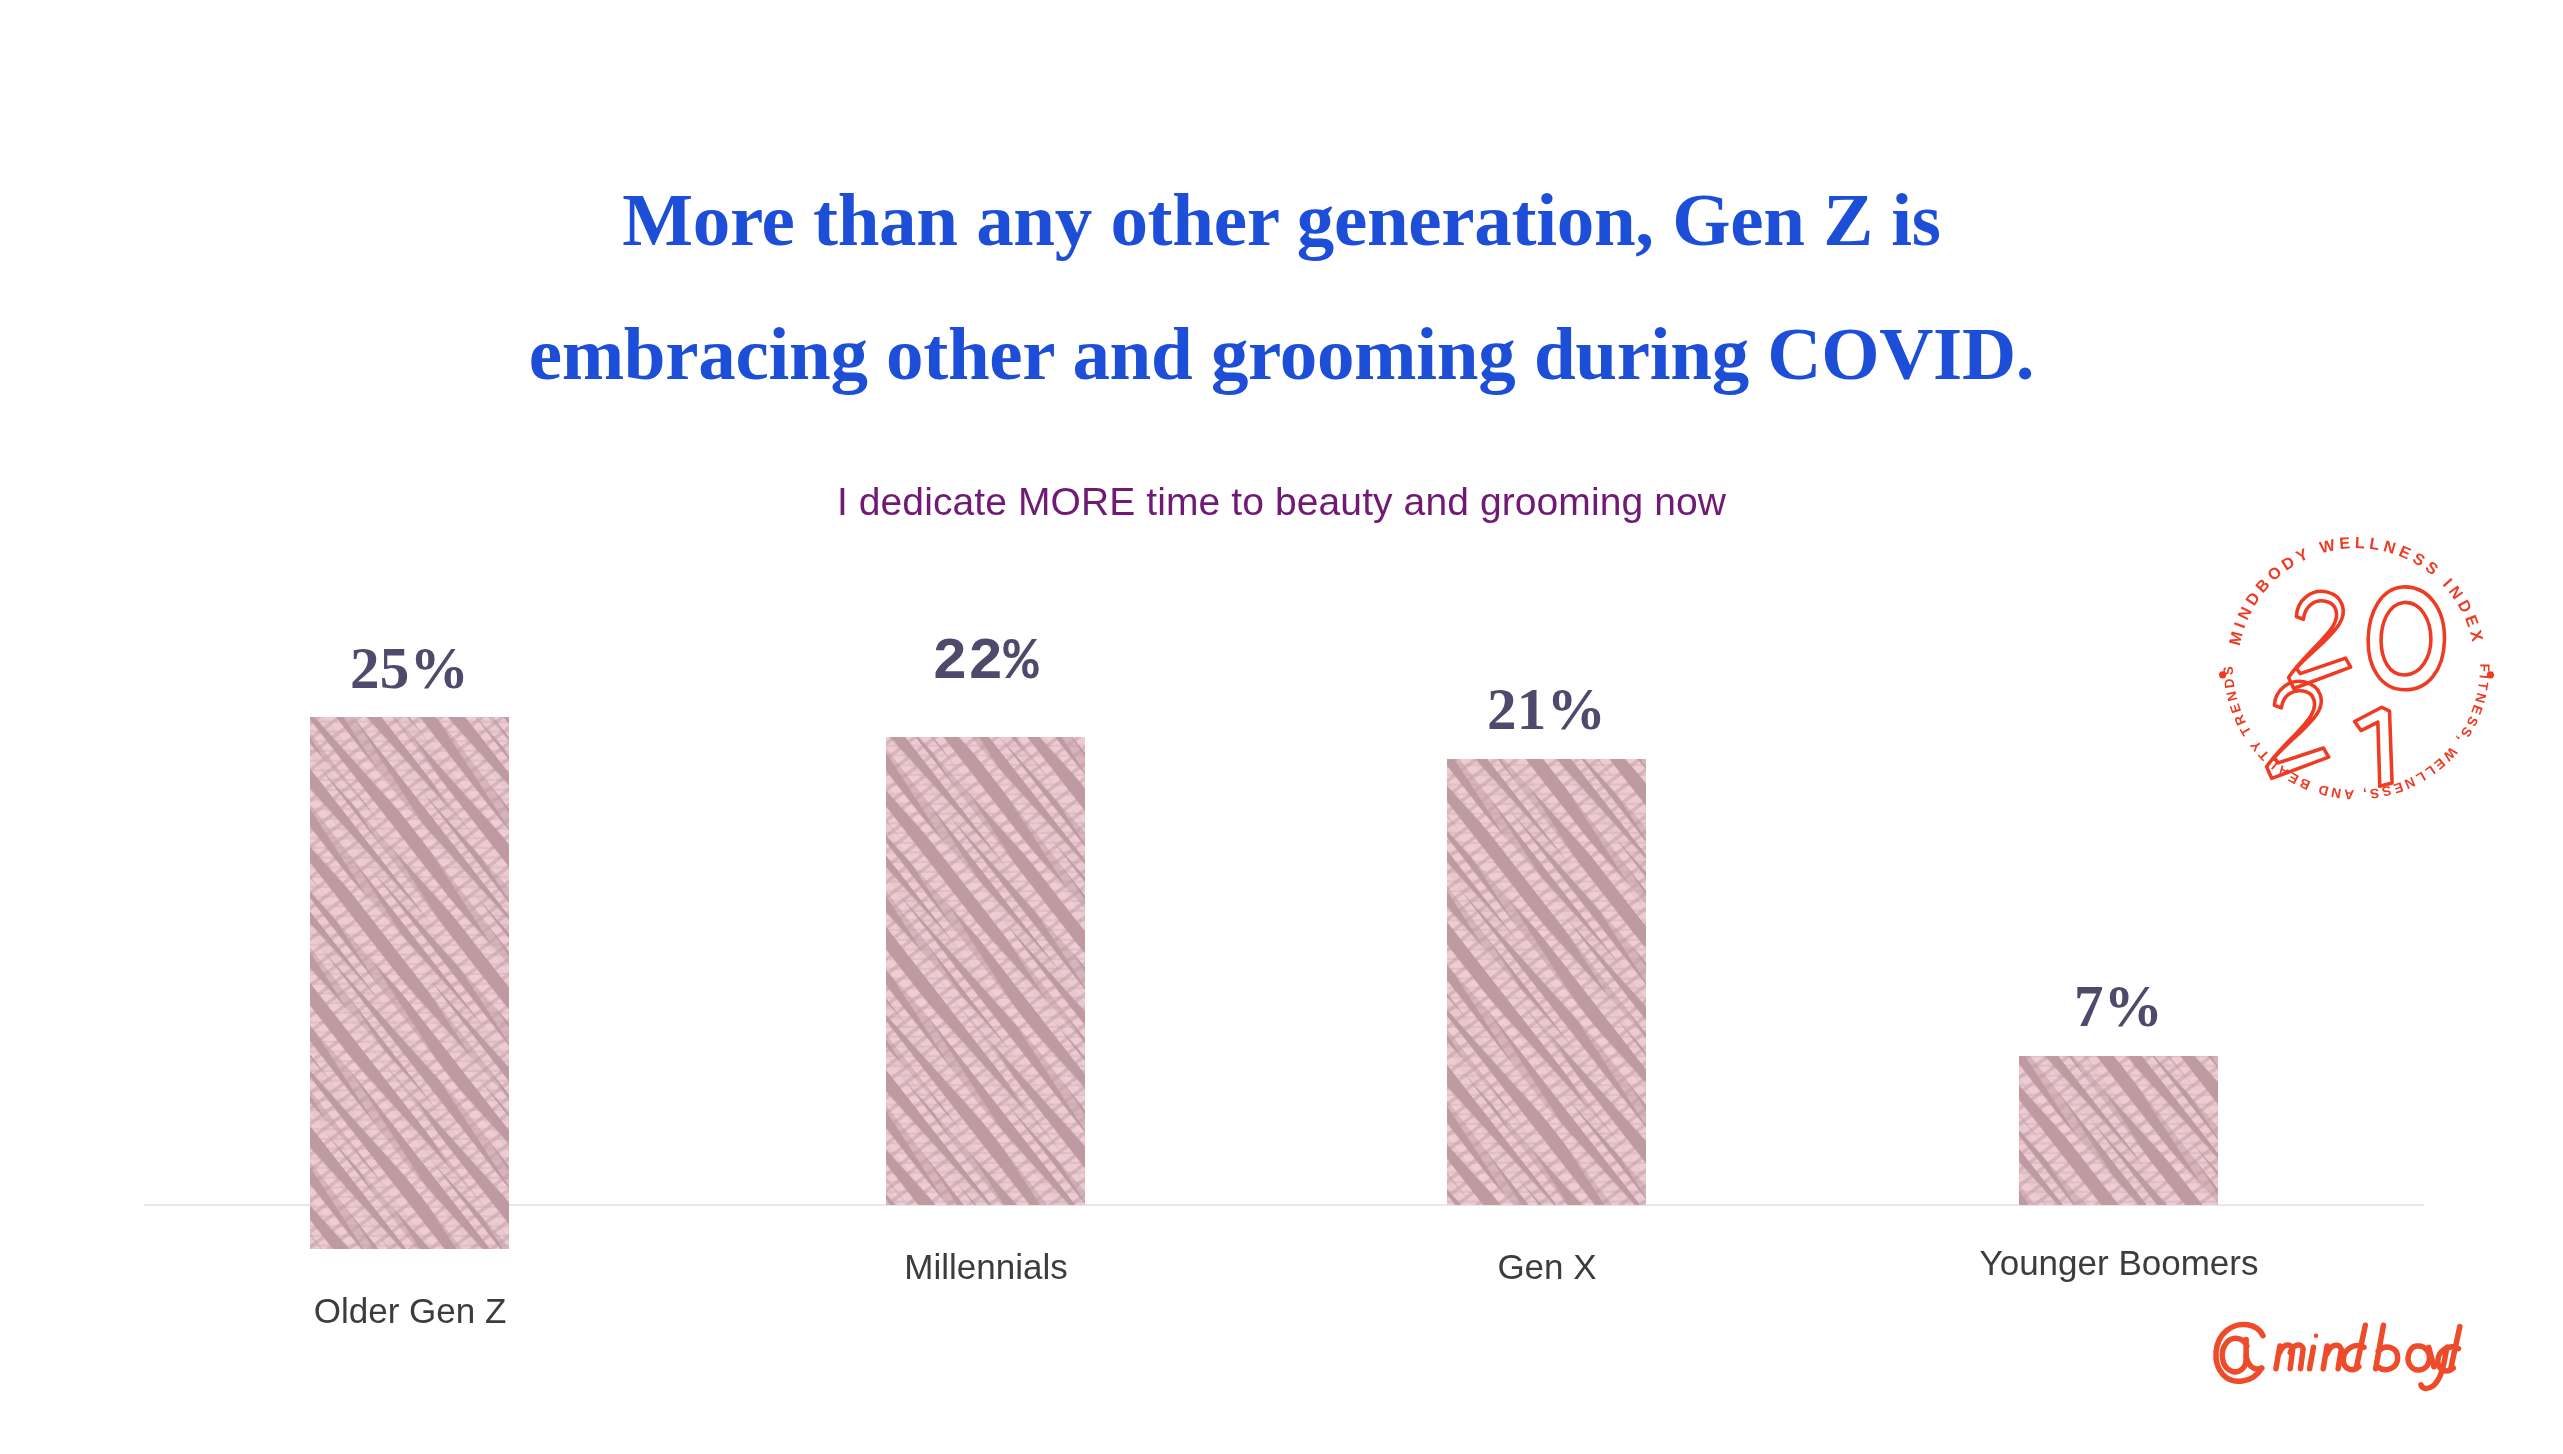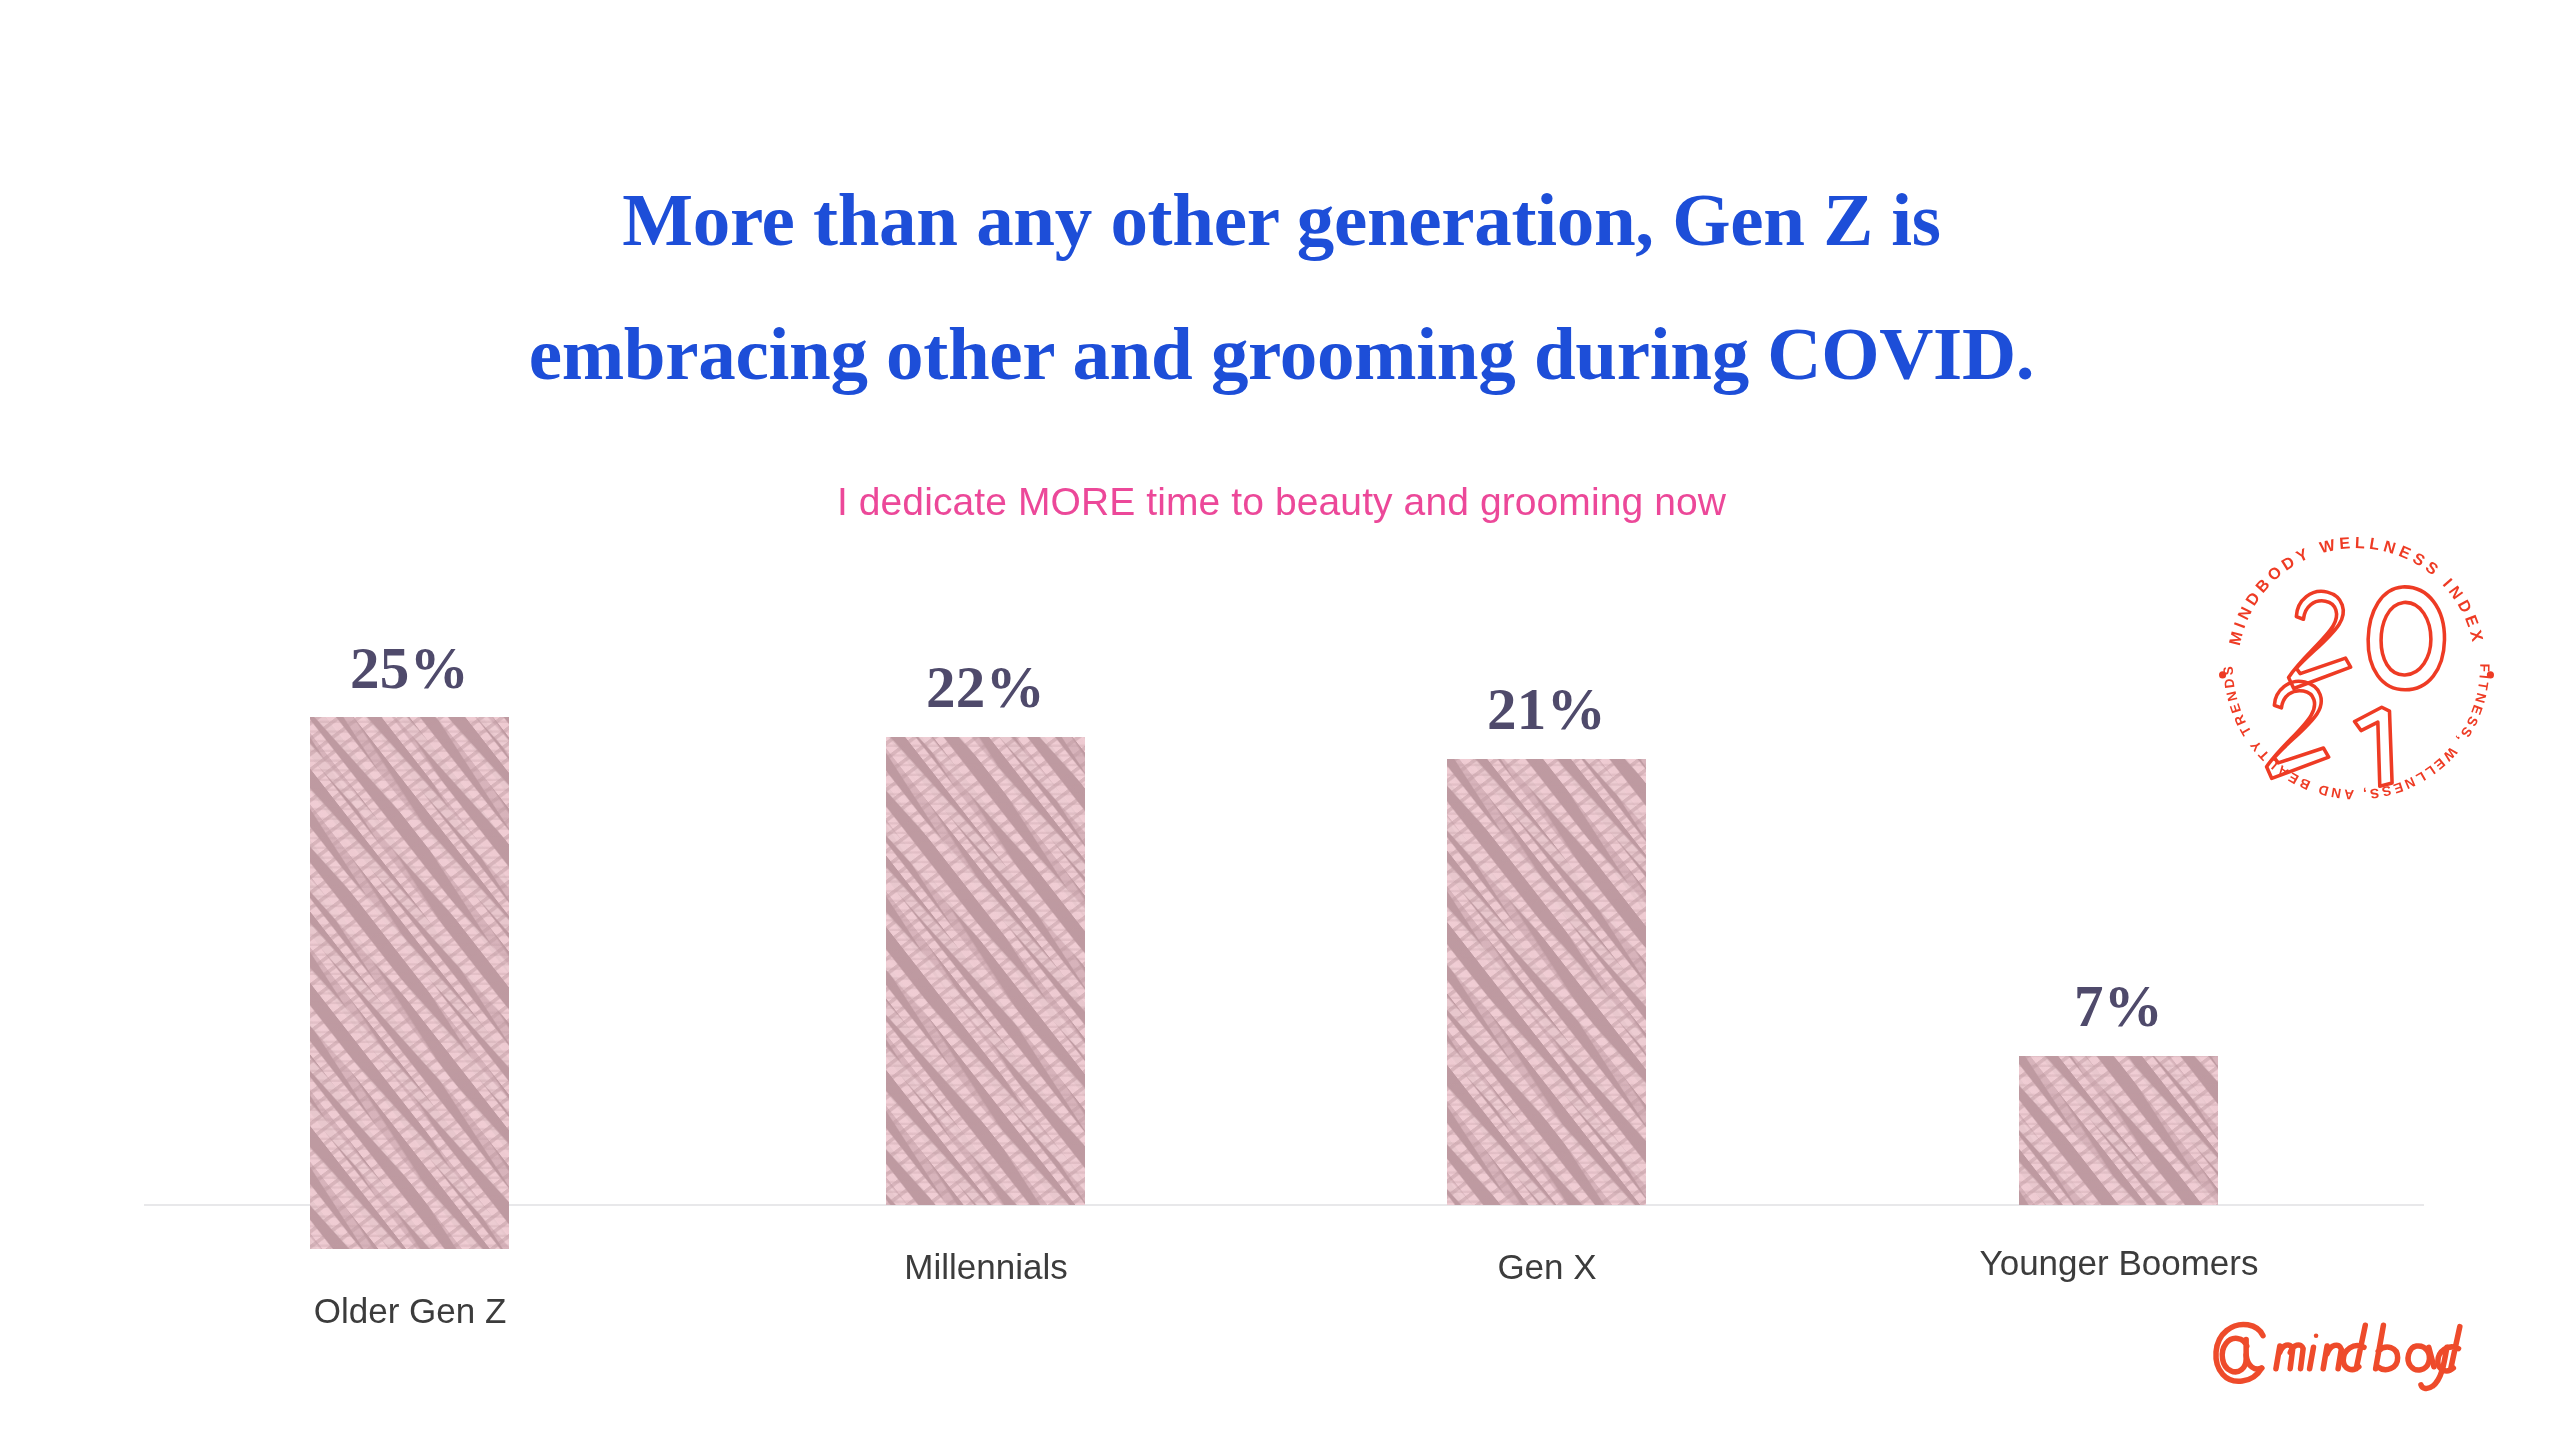--- a/index.html
+++ b/index.html
@@ -36,21 +36,21 @@
 
   
   .subtitle {
     position: absolute;
     left: 0;
     top: 480px;
     width: 2563px;
     text-align: center;
     font-family: "Liberation Sans", sans-serif;
     font-size: 39px;
-    color: #ec4899;
+    color: #701a75;
     font-weight: 400;
     letter-spacing: 0.1px;
   }
 
   
   .plot {
     position: absolute;
     left: 0;
     top: 0;
     width: 2563px;
@@ -188,21 +188,21 @@
 
   <div class="axis-line"></div>
 
   <div class="bar-group" style="left:310px; width:199px;margin-top:44px;">
     <div class="bar-value" style="top:590px;">25%</div>
     <div class="bar" style="height:532px;"></div>
     <div class="bar-label" style="top:1247px;">Older Gen Z</div>
   </div>
 
   <div class="bar-group" style="left:886px; width:199px;">
-    <div class="bar-value" style="top:653px;">22%</div>
+    <div class="bar-value" style="top:629px;font-family:Liberation Mono, monospace;">22%</div>
     <div class="bar" style="height:468px;"></div>
     <div class="bar-label" style="top:1247px;">Millennials</div>
   </div>
 
   <div class="bar-group" style="left:1447px; width:199px;">
     <div class="bar-value" style="top:675px;">21%</div>
     <div class="bar" style="height:446px;"></div>
     <div class="bar-label" style="top:1247px;">Gen X</div>
   </div>
 

